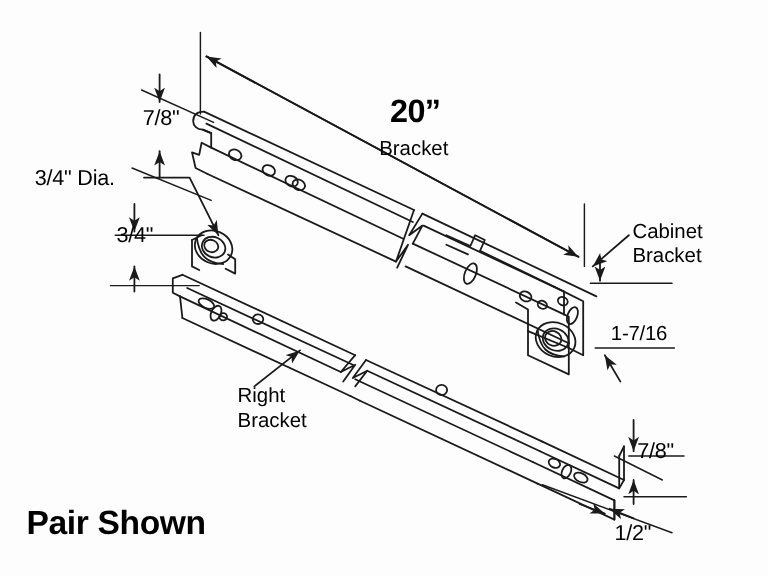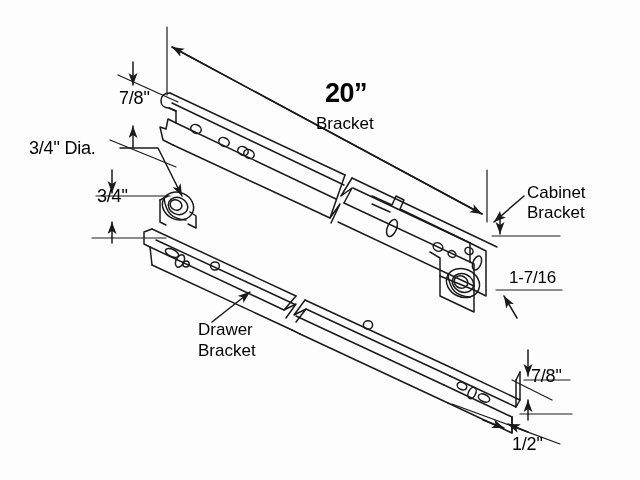--- a/index.html
+++ b/index.html
@@ -214,21 +214,22 @@
 
   <div class="lbl lbl-dim" style="left:29px; top:138px;">3/4" Dia.</div>
 
   <div class="lbl lbl-dim" style="left:97px; top:186px;">3/4"</div>
 
   <div class="lbl lbl-part" style="left:527px; top:183px;">Cabinet</div>
   <div class="lbl lbl-part" style="left:527px; top:203px;">Bracket</div>
 
   <div class="lbl lbl-dim-sm" style="left:509px; top:268px;">1-7/16</div>
 
-  <div class="lbl lbl-part" style="left:198px; top:320px;">Drawer</div>
+  <div class="lbl lbl-part" style="left:198px; top:320px;">Right</div>
   <div class="lbl lbl-part" style="left:198px; top:341px;">Bracket</div>
 
   <div class="lbl lbl-dim" style="left:531px; top:366px;">7/8"</div>
 
   <div class="lbl lbl-dim" style="left:512px; top:434px;">1/2"</div>
 
+  <div class="lbl lbl-title" style="left:22px; top:420px;">Pair Shown</div>
 
 </div>
 
 </body></html>

